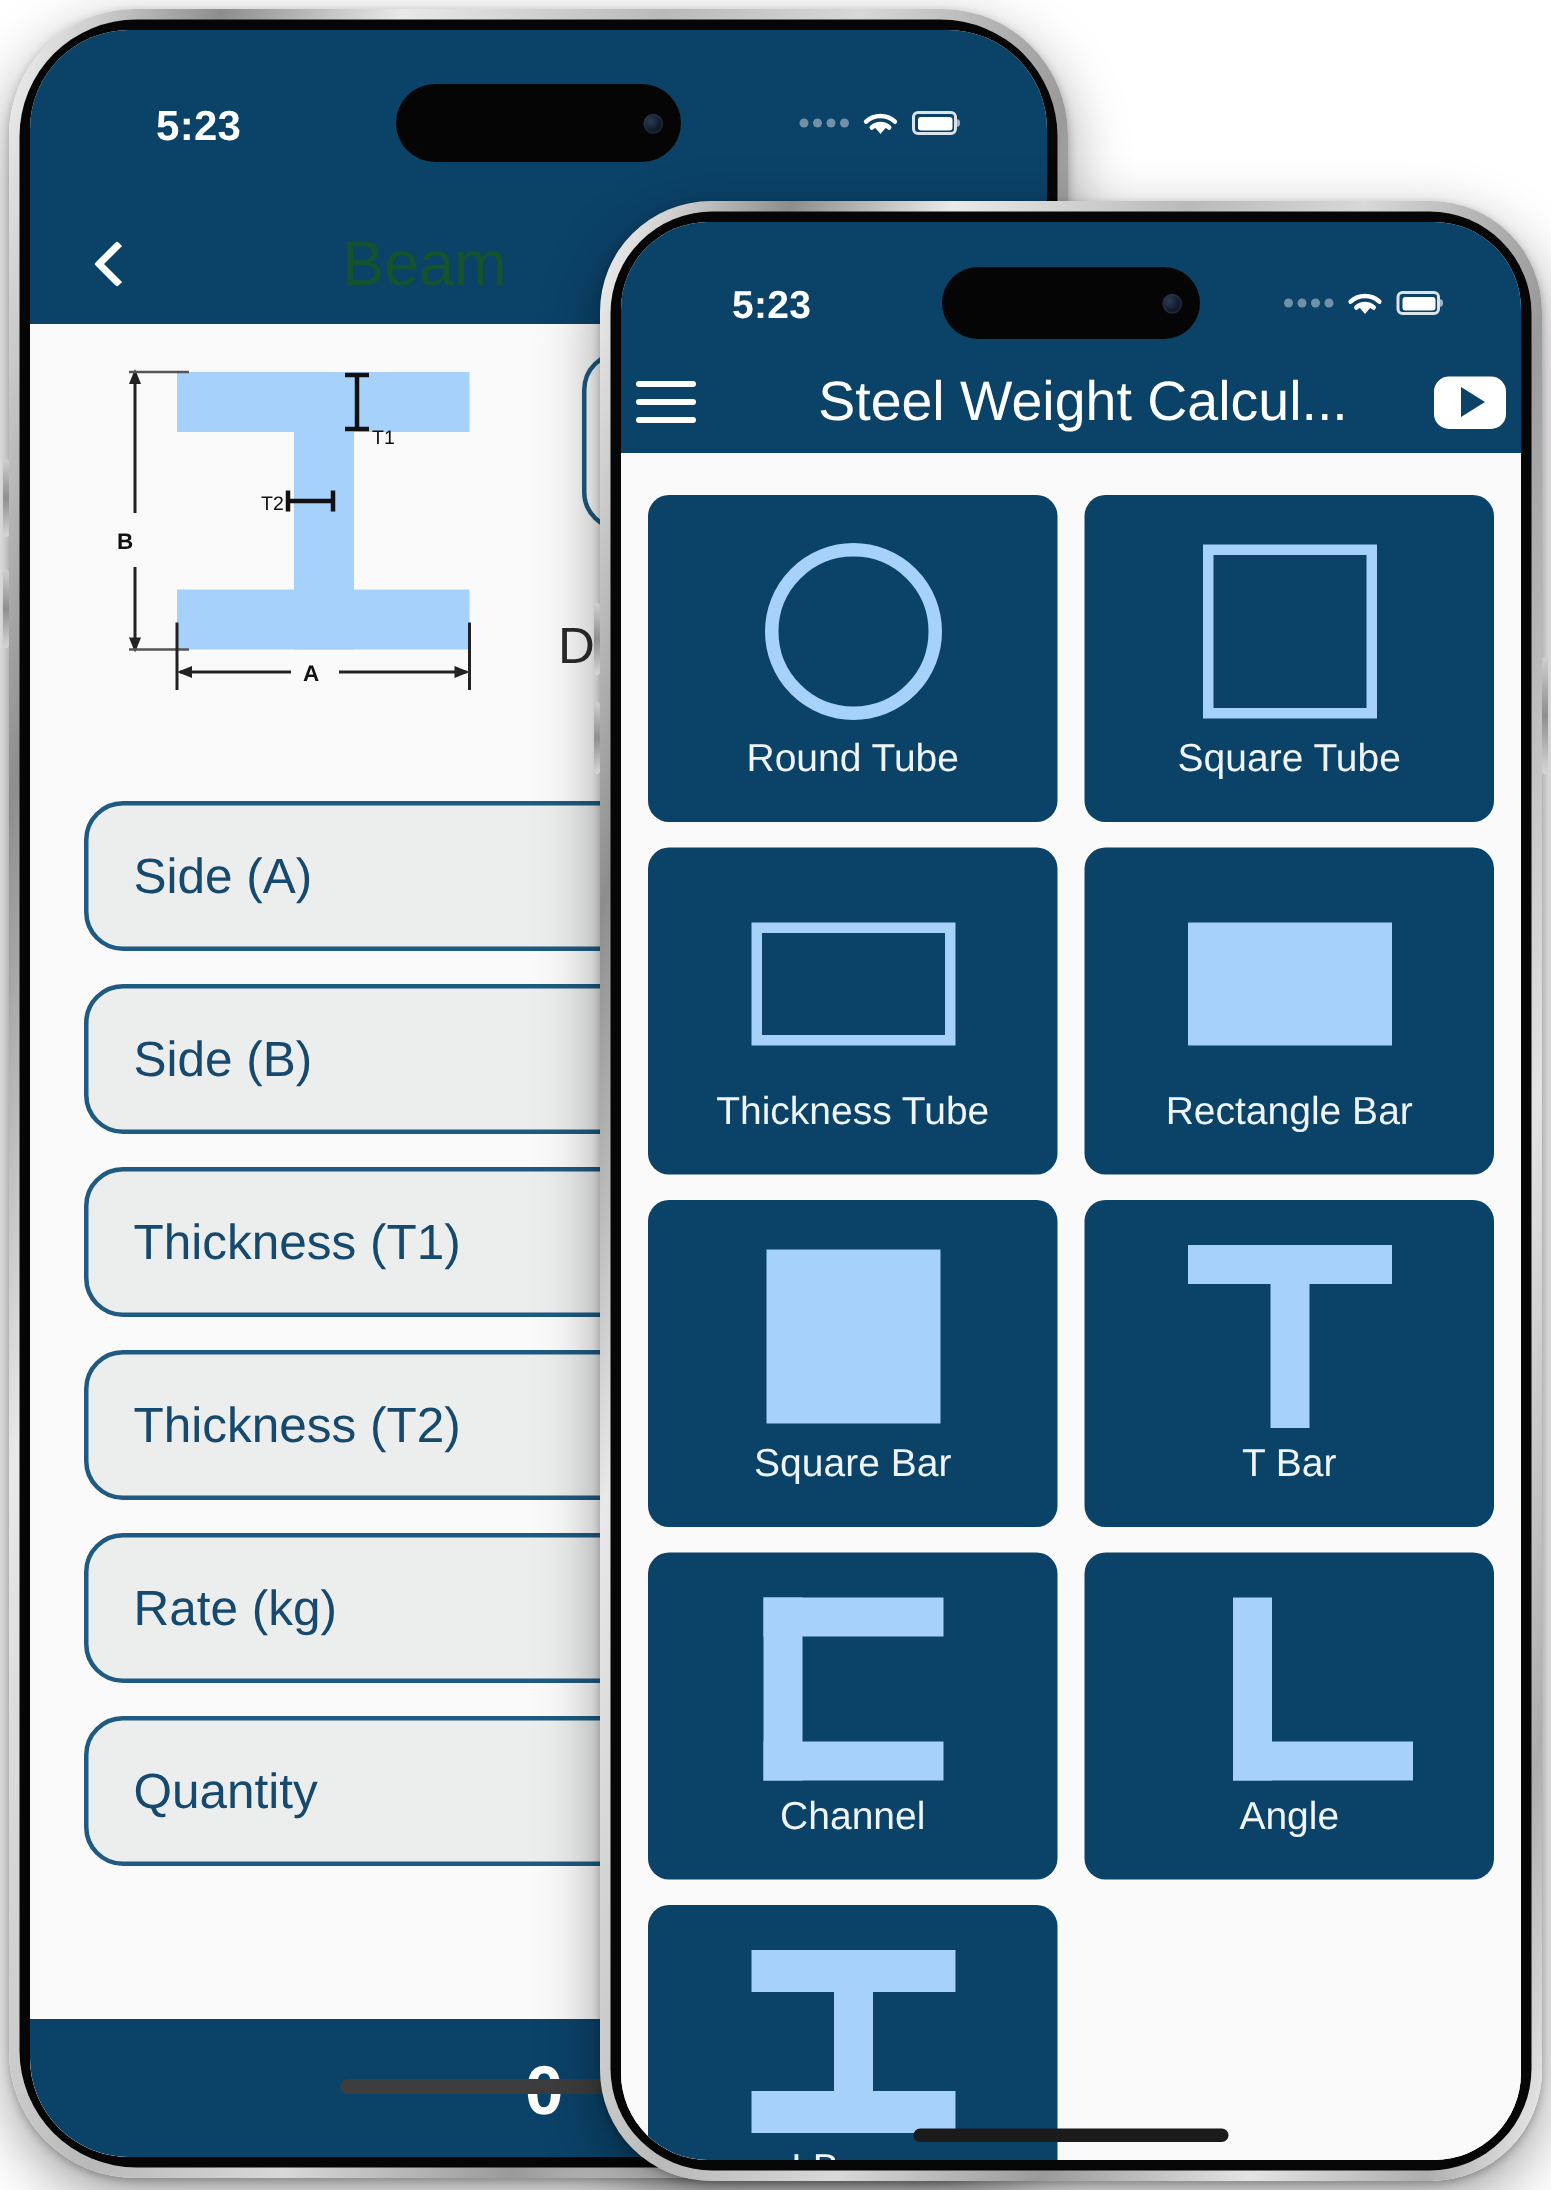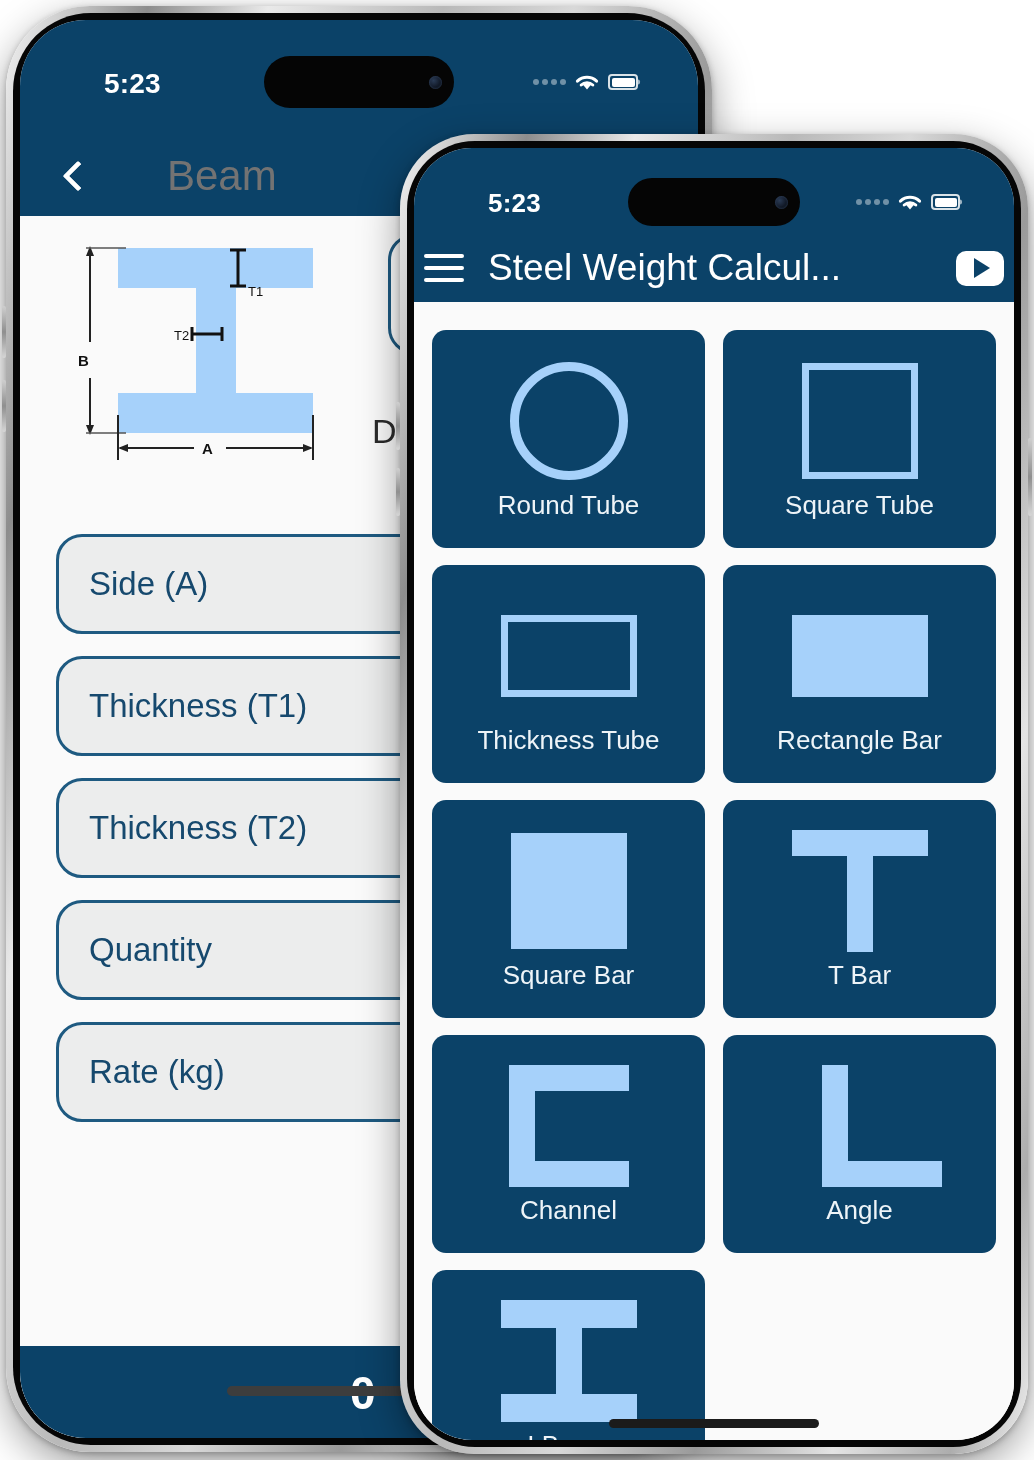--- a/index.html
+++ b/index.html
@@ -22,20 +22,21 @@
   .frame-inner {
     position: absolute; inset: 7px;
     border-radius: 72px;
     background: #060606;
   }
   .screen {
     position: absolute; inset: 14px;
     border-radius: 60px;
     overflow: hidden;
     background: #fafafa;
+    text-align: center;
   }
   .btn-side {
     position: absolute; width: 4px; border-radius: 3px;
     background: linear-gradient(180deg,#cfcfcf,#8f8f8f,#d6d6d6);
   }
 
   
   .island {
     position: absolute; left: 50%; transform: translateX(-50%);
     background: #050505; border-radius: 100px;
@@ -83,21 +84,21 @@
     position: absolute; left: 0; right: 0; top: 116px; height: 80px;
     display: flex; align-items: center;
   }
   .back-btn {
     width: 64px; margin-left: 26px; display:flex; align-items:center; justify-content:center;
     cursor: pointer;
   }
   .chev { width: 22px; height: 22px; border-left: 5px solid #fff; border-bottom: 5px solid #fff;
           transform: rotate(45deg); border-radius: 2px; }
   .back-title {
-    color: #737373; font-size: 42px; font-weight: 400; margin-left: 57px; white-space: nowrap;
+    color: #14532d; font-size: 42px; font-weight: 400; margin-left: 118px; white-space: nowrap;
   }
 
   .back-body { position: absolute; left:0; right:0; top:196px; bottom:0; background:#fafafa; }
 
   .beam-fig { position: absolute; left: 36px; top: 14px; width: 310px; height: 262px; }
 
   .select-box {
     position: absolute; left: 368px; top: 18px; width: 230px; height: 120px;
     border: 3px solid #1e5a81; border-radius: 26px; background: #fff;
   }
@@ -280,30 +281,33 @@
         </svg>
 
         <div class="select-box"></div>
         <div class="den-label">Der</div>
 
         <div class="fields">
           <div class="field">
               <span>Side (A)</span>
             </div>
           <div class="field">
+              <span>Side (B)</span>
+            </div>
+          <div class="field">
               <span>Thickness (T1)</span>
             </div>
           <div class="field">
               <span>Thickness (T2)</span>
             </div>
           <div class="field">
+              <span>Rate (kg)</span>
+            </div>
+          <div class="field">
               <span>Quantity</span>
-            </div>
-          <div class="field">
-              <span>Rate (kg)</span>
             </div>
         </div>
 
         <div class="back-bottom">
           <div class="back-zero">0</div>
           <div class="home-bar-back"></div>
         </div>
       </div>
     </div>
   </div>

